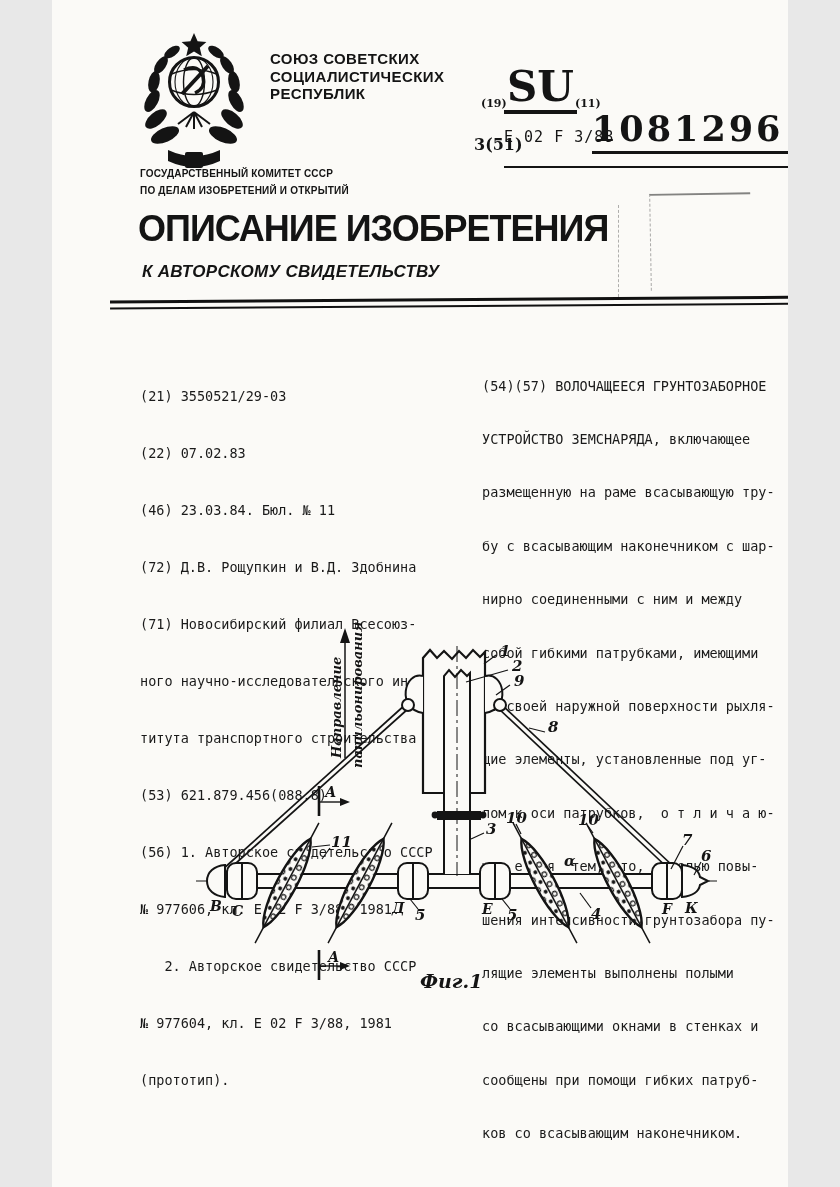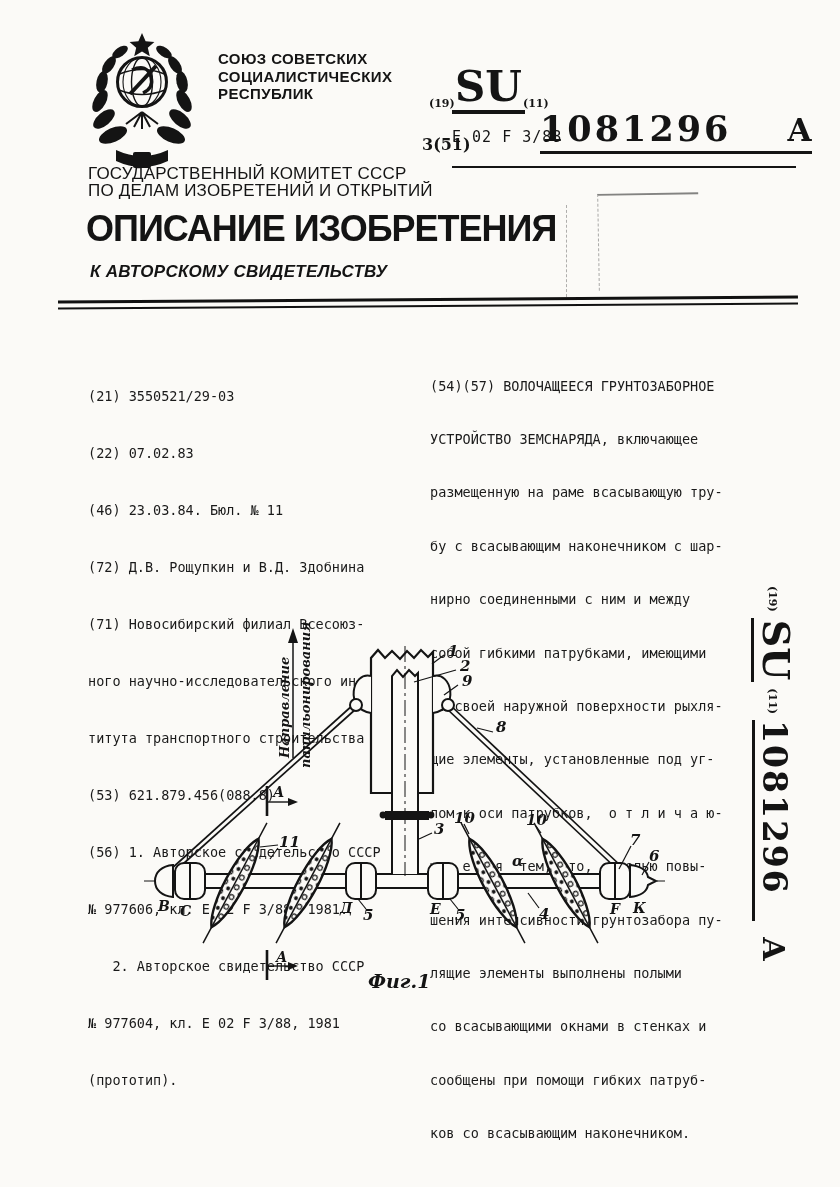--- a/index.html
+++ b/index.html
@@ -1,25 +1,25 @@
 <!DOCTYPE html>
 <html><head>
 <meta charset="utf-8">
 <style>
   html,body{margin:0;padding:0;}
   body{background:#e8e8e8;}
   #page{
-    position:relative;width:840px;height:1187px;margin:0 auto;
+    position:relative;width:736px;height:1187px;margin:0 auto;
     background:#fbfaf7;color:#141414;overflow:hidden;
     font-family:"Liberation Sans",sans-serif;
   }
   .abs{position:absolute;}
   
   .union{left:218px;top:50px;font-size:15px;font-weight:bold;line-height:17.5px;letter-spacing:.4px;}
-  .committee{left:88px;top:165px;font-size:17px;font-weight:normal;line-height:17px;letter-spacing:.2px;}
+  .committee{left:88px;top:165px;font-size:10px;font-weight:bold;line-height:17px;letter-spacing:.2px;}
   .doc-title{left:86px;top:208px;font-size:36px;font-weight:bold;letter-spacing:-1px;white-space:nowrap;}
   .doc-sub{left:90px;top:262px;font-size:17px;font-weight:bold;letter-spacing:.3px;font-style:italic;}
   .code-small{font-size:11px;font-weight:bold;font-family:"DejaVu Serif",serif;}
   .su-big{left:452px;top:64px;font-family:"DejaVu Serif",serif;font-weight:700;font-size:42px;line-height:1.1;border-bottom:4px solid #141414;padding:0 3px;}
   .numwrap{left:540px;top:72px;border-bottom:3px solid #141414;padding-bottom:2px;white-space:nowrap;margin-top:36px;}
   .numwrap .num{font-family:"DejaVu Serif",serif;font-weight:700;font-size:35px;letter-spacing:3px;}
   .numwrap .sp{display:inline-block;width:56px;}
   .numwrap .kind{font-family:"DejaVu Serif",serif;font-weight:700;font-size:31px;}
   .ipc-idx{left:422px;top:135px;font-size:16px;font-weight:bold;font-family:"DejaVu Serif",serif;}
   .ipcwrap{left:452px;top:128px;width:344px;border-bottom:2.5px solid #141414;padding-bottom:20px;}

